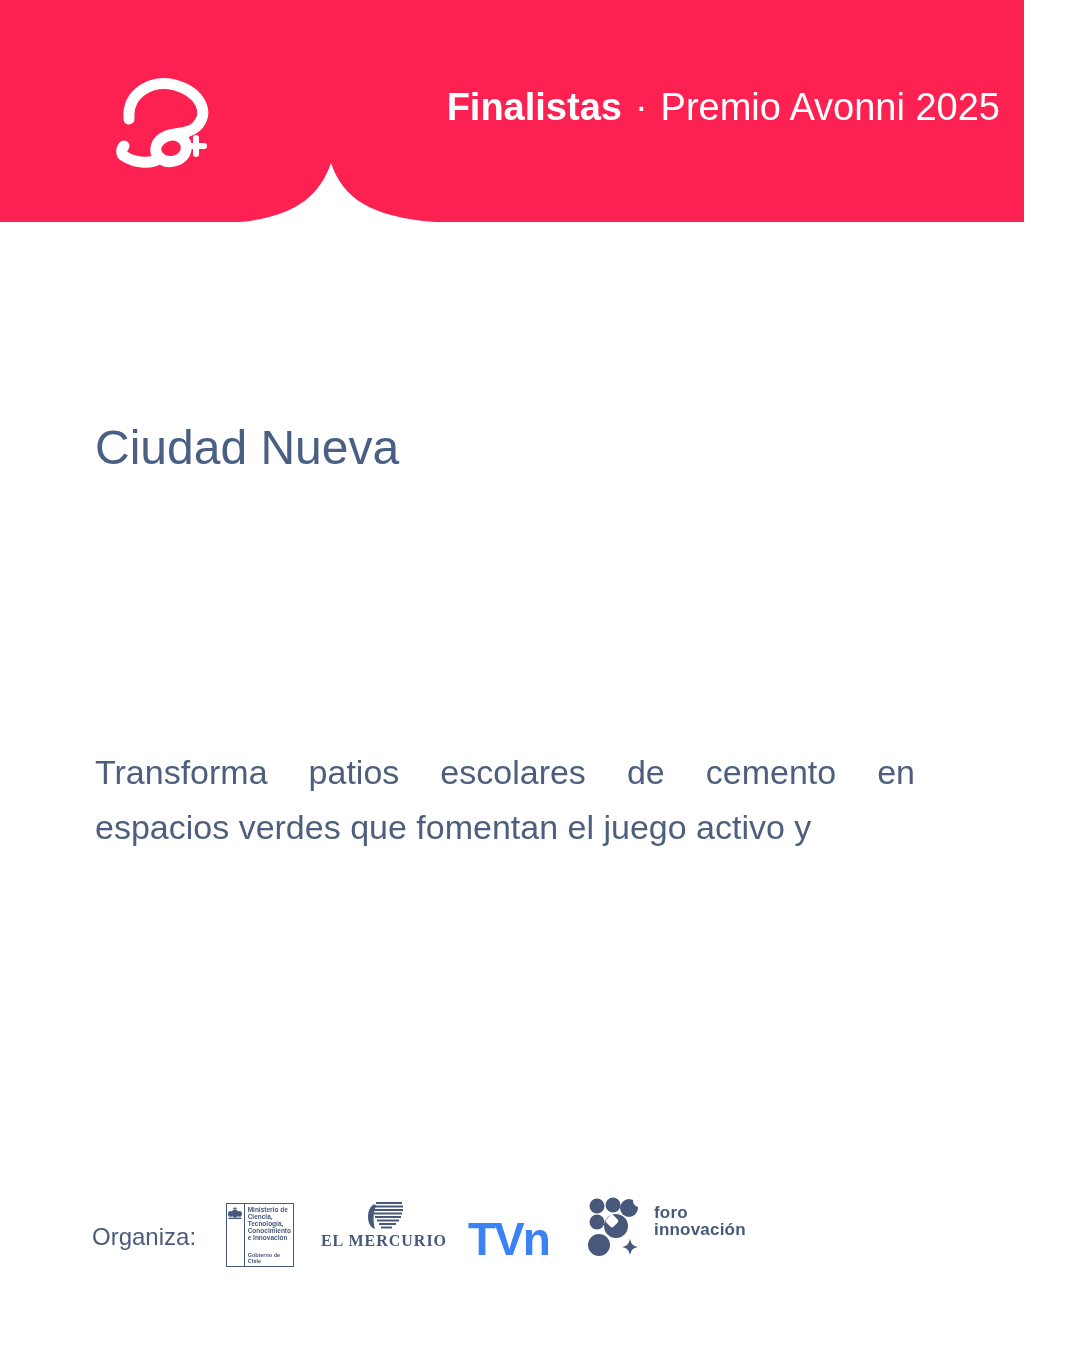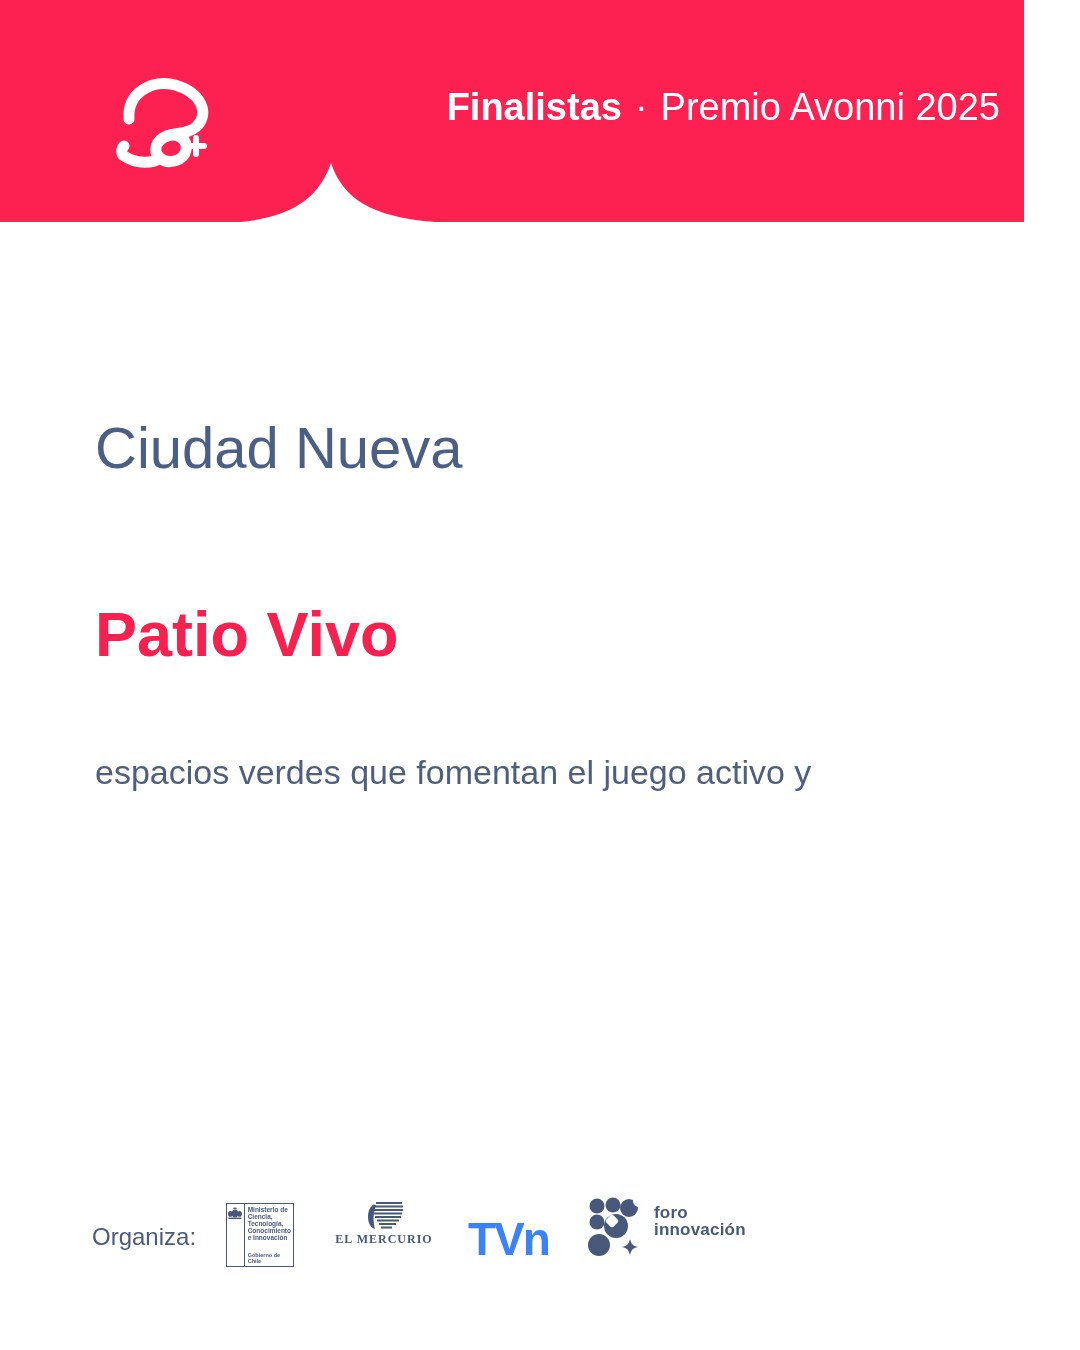--- a/index.html
+++ b/index.html
@@ -56,21 +56,21 @@
     width: 13px; height: 13px;
     background: #ffffff;
     margin-right: 27px;
   }
   .header-tagline .bold { font-weight: 700; margin-left: 7px; }
 
   
   .category-title {
     position: absolute;
     left: 95px; top: 408px;
-    font-size: 58px;
+    font-size: 48px;
     line-height: 80px;
     font-weight: 400;
     color: #4A5F83;
     letter-spacing: 0;
   }
   .finalist-name {
     position: absolute;
     left: 95px; top: 600px;
     font-size: 63px;
     line-height: 68px;
@@ -141,21 +141,21 @@
   }
   .mercurio-logo {
     position: absolute;
     left: 316px; top: 6px;
     width: 136px;
     text-align: center;
   }
   .mercurio-head { display: block; margin: 0 auto 1px auto; }
   .mercurio-text {
     font-family: "Liberation Serif", serif;
-    font-size: 12px;
+    font-size: 16px;
     font-weight: 700;
     letter-spacing: 1px;
     color: #47587A;
     white-space: nowrap;
   }
   .tvn-logo {
     position: absolute;
     left: 468px; top: 21px;
     font-size: 46px;
     line-height: 46px;
@@ -197,23 +197,23 @@
         <span class="bold">Finalistas</span><span class="sep">·</span><span>Premio Avonni 2025</span>
       </div>
     </div>
 
     <svg class="notch" viewBox="0 0 195 64" preserveAspectRatio="none">
       <path d="M0 64 C52 59 79 40 91 5 C103 40 130 59 195 64 Z" fill="#ffffff"></path>
     </svg>
   </div>
 
   <div class="category-title">Ciudad Nueva</div>
-  <div class="finalist-name">Patio Vivo</div>
 
   <div class="description">
+    <div class="line">Transforma patios escolares de cemento en</div>
     <div class="line">espacios verdes que fomentan el juego activo y</div>
   </div>
 
   <div class="footer">
 
     <div class="organiza-label">Organiza:</div>
 
     <div class="ministerio-logo">
       <div class="ministerio-left">
         <svg width="16" height="13" viewBox="0 0 14 12">

